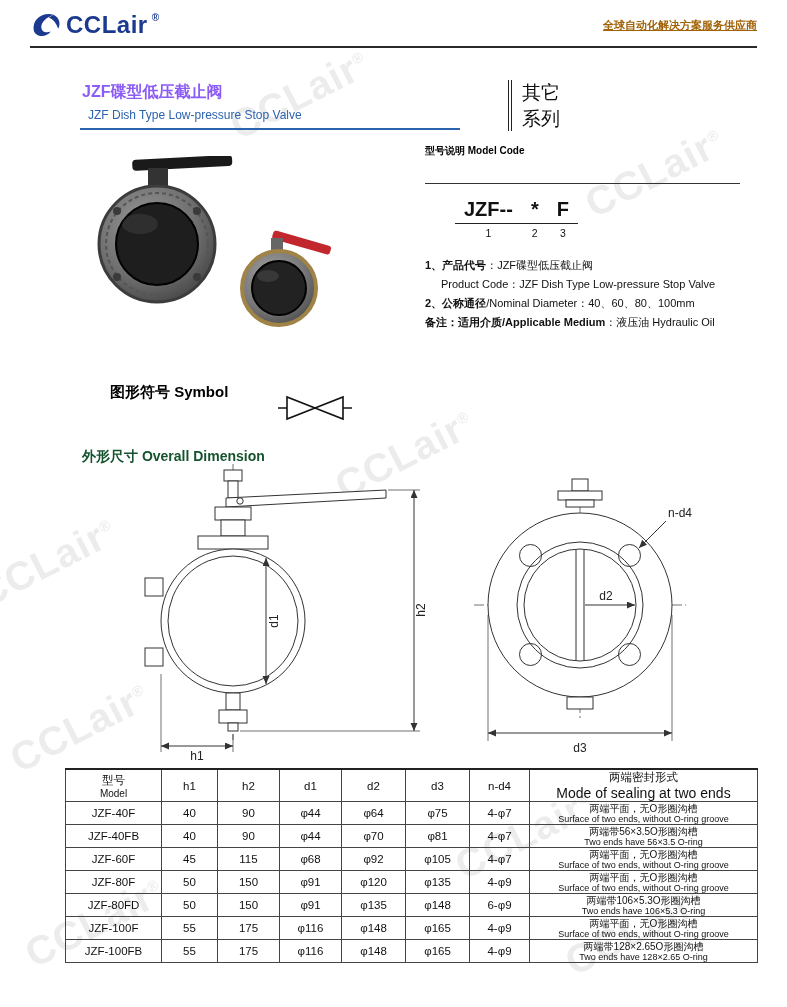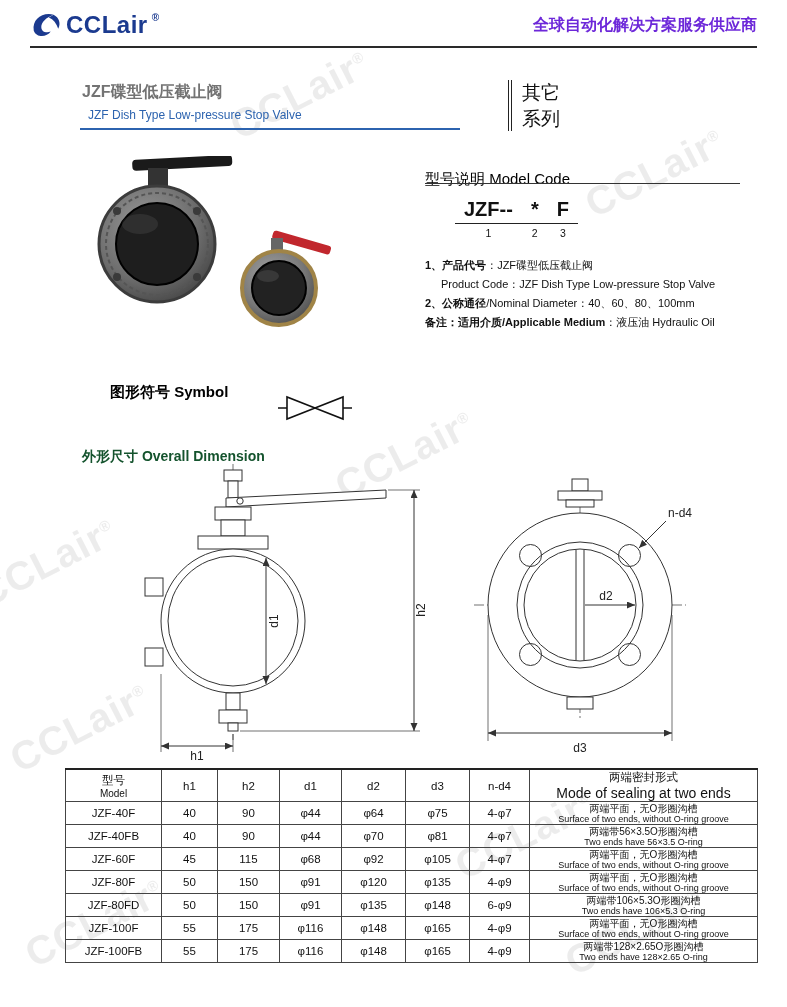--- a/index.html
+++ b/index.html
@@ -11,36 +11,36 @@
   .wm { position:absolute; font-size:40px; font-weight:bold; letter-spacing:1px;
         color:#8f8f8f; opacity:.16; transform:rotate(-27deg); white-space:nowrap; }
   .wm sup { font-size:15px; }
 
   
   .header { position:absolute; left:30px; top:6px; width:727px; height:38px;
             display:flex; justify-content:space-between; align-items:center; }
   .logo { display:flex; align-items:flex-start; gap:4px; }
   .logo-text { font-size:24px; font-weight:bold; color:#1b3a8f; letter-spacing:.5px; line-height:30px; }
   .logo-reg { font-size:10px; color:#1b3a8f; font-weight:bold; margin-top:2px; }
-  .tagline { font-size:16px; font-weight:bold; color:#6d28d9; }
+  .tagline { font-size:11px; font-weight:bold; color:#a16207;text-decoration:underline; }
   .header-rule { position:absolute; left:30px; top:46px; width:727px; border-top:2px solid #2a2a2a; }
 
   
-  .title-zh { position:absolute; left:82px; top:82px; font-size:16px; font-weight:bold; color:#737373; }
+  .title-zh { position:absolute; left:82px; top:82px; font-size:16px; font-weight:bold; color:#8b5cf6; }
   .title-en { position:absolute; left:82px; top:108px; font-size:12px; color:#2c63af;margin-left:6px; }
   .title-underline { position:absolute; left:80px; top:128px; width:380px; border-top:2px solid #2c63af; }
   .series-box { position:absolute; left:508px; top:80px; border-left:4px double #222; padding-left:10px;
                 font-family:"Liberation Serif", serif; font-size:19px; line-height:1.35; color:#111; }
 
   
   .photo-large { position:absolute; left:70px; top:156px; }
   .photo-small { position:absolute; left:222px; top:228px; }
 
   
-  .mc-heading { position:absolute; left:425px; top:170px; font-size:15px; font-weight:normal; color:#000; }
+  .mc-heading { position:absolute; left:425px; top:144px; font-size:10px; font-weight:bold; color:#000; }
   .mc-rule { position:absolute; left:425px; top:183px; width:315px; border-top:1.5px solid #333; }
   .mc-code-row { position:absolute; left:455px; top:198px; display:flex; align-items:flex-end; }
   .mc-col { display:flex; flex-direction:column; align-items:center; }
   .mc-code { font-size:20px; font-weight:bold; line-height:1.1; padding:0 9px 3px; border-bottom:1.5px solid #222; }
   .mc-num { font-size:10.5px; padding-top:3px; }
   .mc-items { position:absolute; left:425px; top:256px; width:326px; font-size:11px; line-height:19px; color:#111; }
   .mc-item.indent { padding-left:16px; }
   .mc-bold { font-weight:bold; }
 
   

